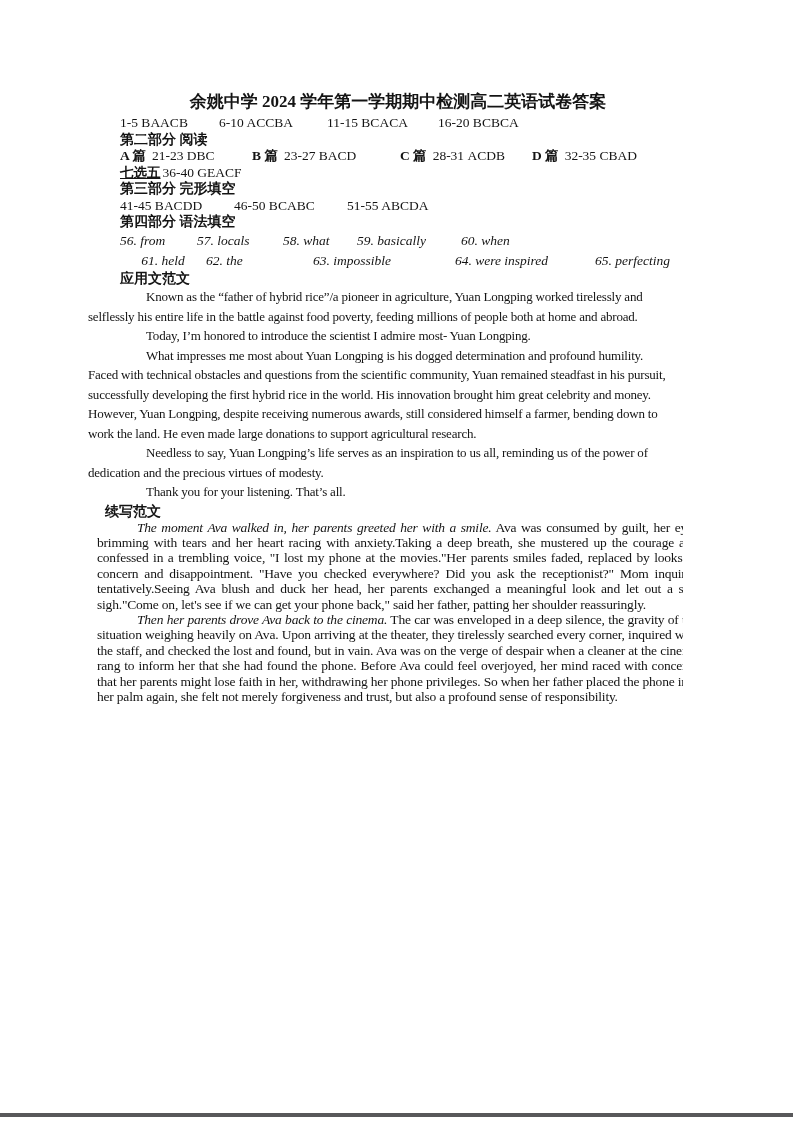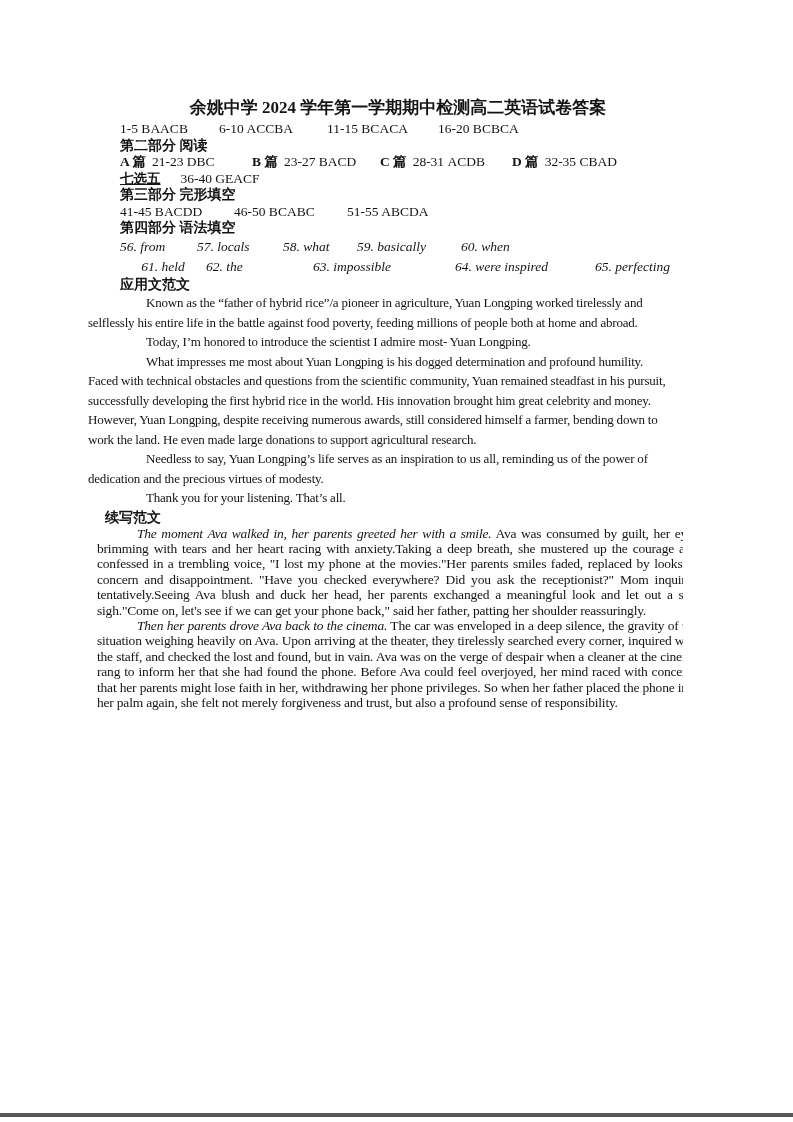--- a/index.html
+++ b/index.html
@@ -4,43 +4,43 @@
 <style>
   html,body { margin:0; padding:0; background:#ffffff; }
   .page {
     position:relative;
     width:793px; height:1122px;
     background:#ffffff;
     overflow:hidden;
     font-family:"Liberation Serif","DejaVu Serif",serif;
     color:#141414;
   }
-  .content { position:absolute; top:98px; left:0; width:793px; }
+  .content { position:absolute; top:92px; left:0; width:793px; }
 
   
   .inner { margin-left:120px; width:556px; }
   .doc-title {
     text-align:center; font-weight:bold;
     font-size:17px; line-height:20px; margin:0 0 3px 0;
     white-space:nowrap;
   }
   .ak-heading { font-weight:bold; font-size:14px; line-height:16.5px; white-space:nowrap; }
   .ak-line { font-size:13.5px; line-height:16.5px; white-space:nowrap; }
   .cell { display:inline-block; vertical-align:top; }
 
   .listen .cell:nth-child(1){ width:99px; }
   .listen .cell:nth-child(2){ width:108px; }
   .listen .cell:nth-child(3){ width:111px; }
 
   .readrow .pcell:nth-child(1){ width:132px; }
   .readrow .pcell:nth-child(2){ width:128px; }
-  .readrow .pcell:nth-child(3){ width:132px; }
+  .readrow .pcell:nth-child(3){ width:132px;margin-left:20px; }
   .plabel { font-weight:bold; margin-right:6px; }
 
-  .c75-label { font-weight:bold; text-decoration:underline; margin-right:20px; }
+  .c75-label { font-weight:bold; text-decoration:underline; margin-right:2px; }
 
   .cloze .cell:nth-child(1){ width:114px; }
   .cloze .cell:nth-child(2){ width:113px; }
 
   .gram { line-height:20px;font-style:italic; }
   .g1 .cell:nth-child(1){ width:77px; }
   .g1 .cell:nth-child(2){ width:86px; }
   .g1 .cell:nth-child(3){ width:74px; }
   .g1 .cell:nth-child(4){ width:104px; }
   .g2 .cell:nth-child(1){ width:86px;text-align:center; }

